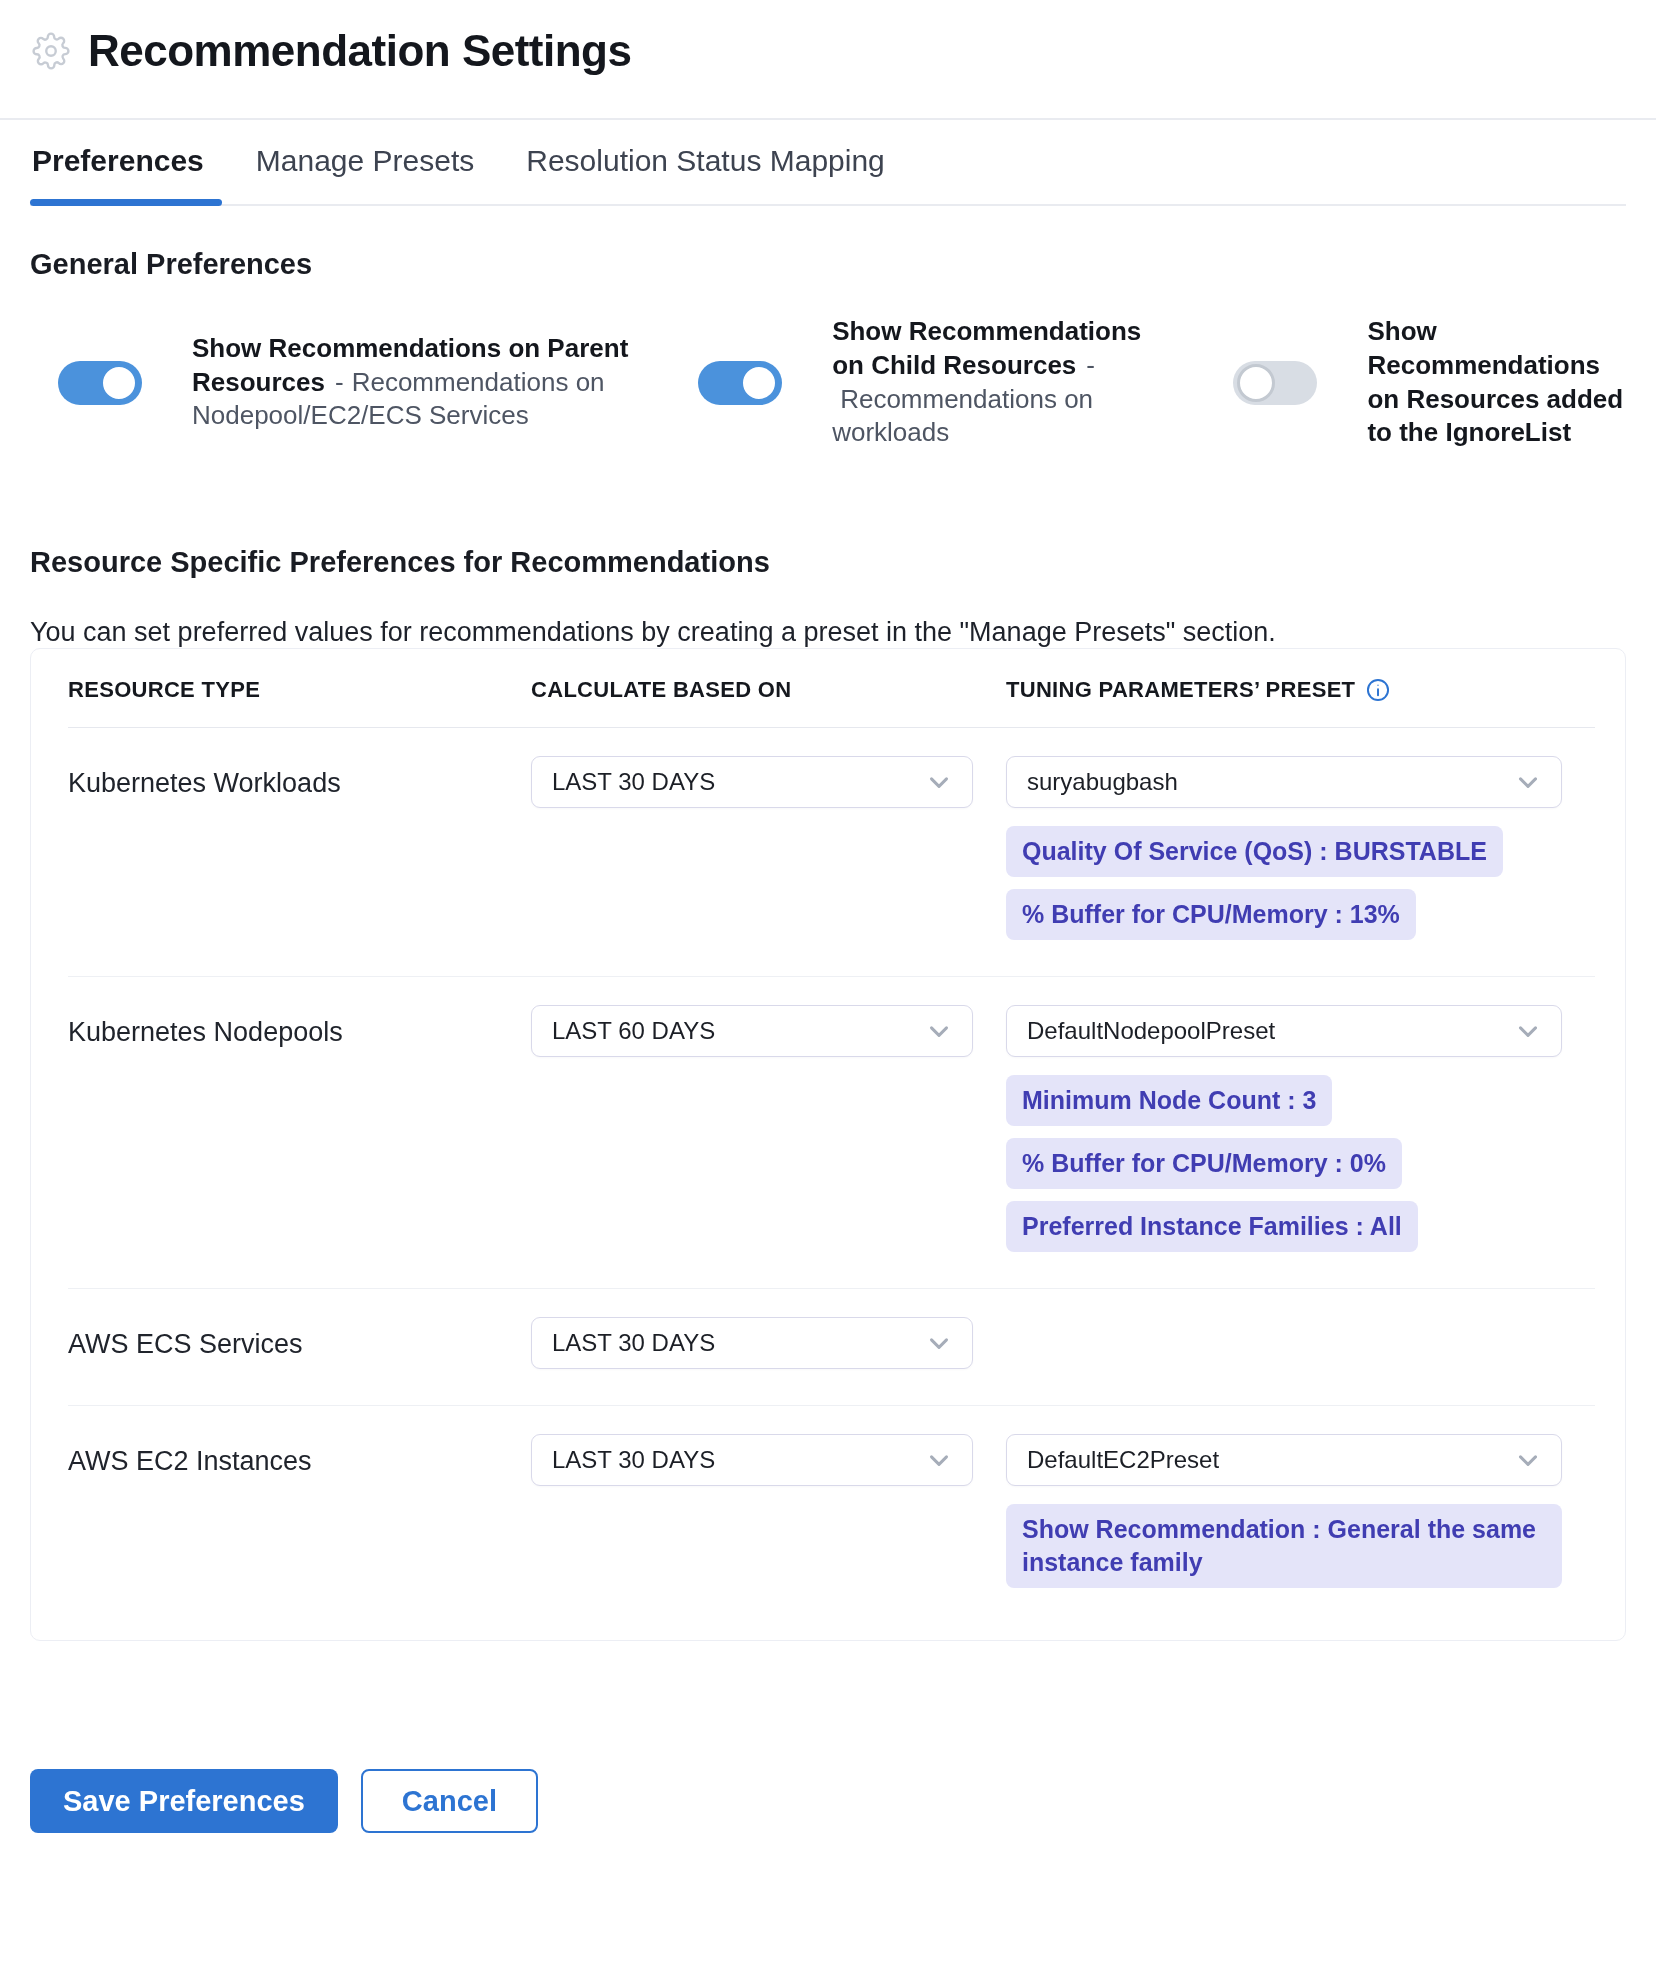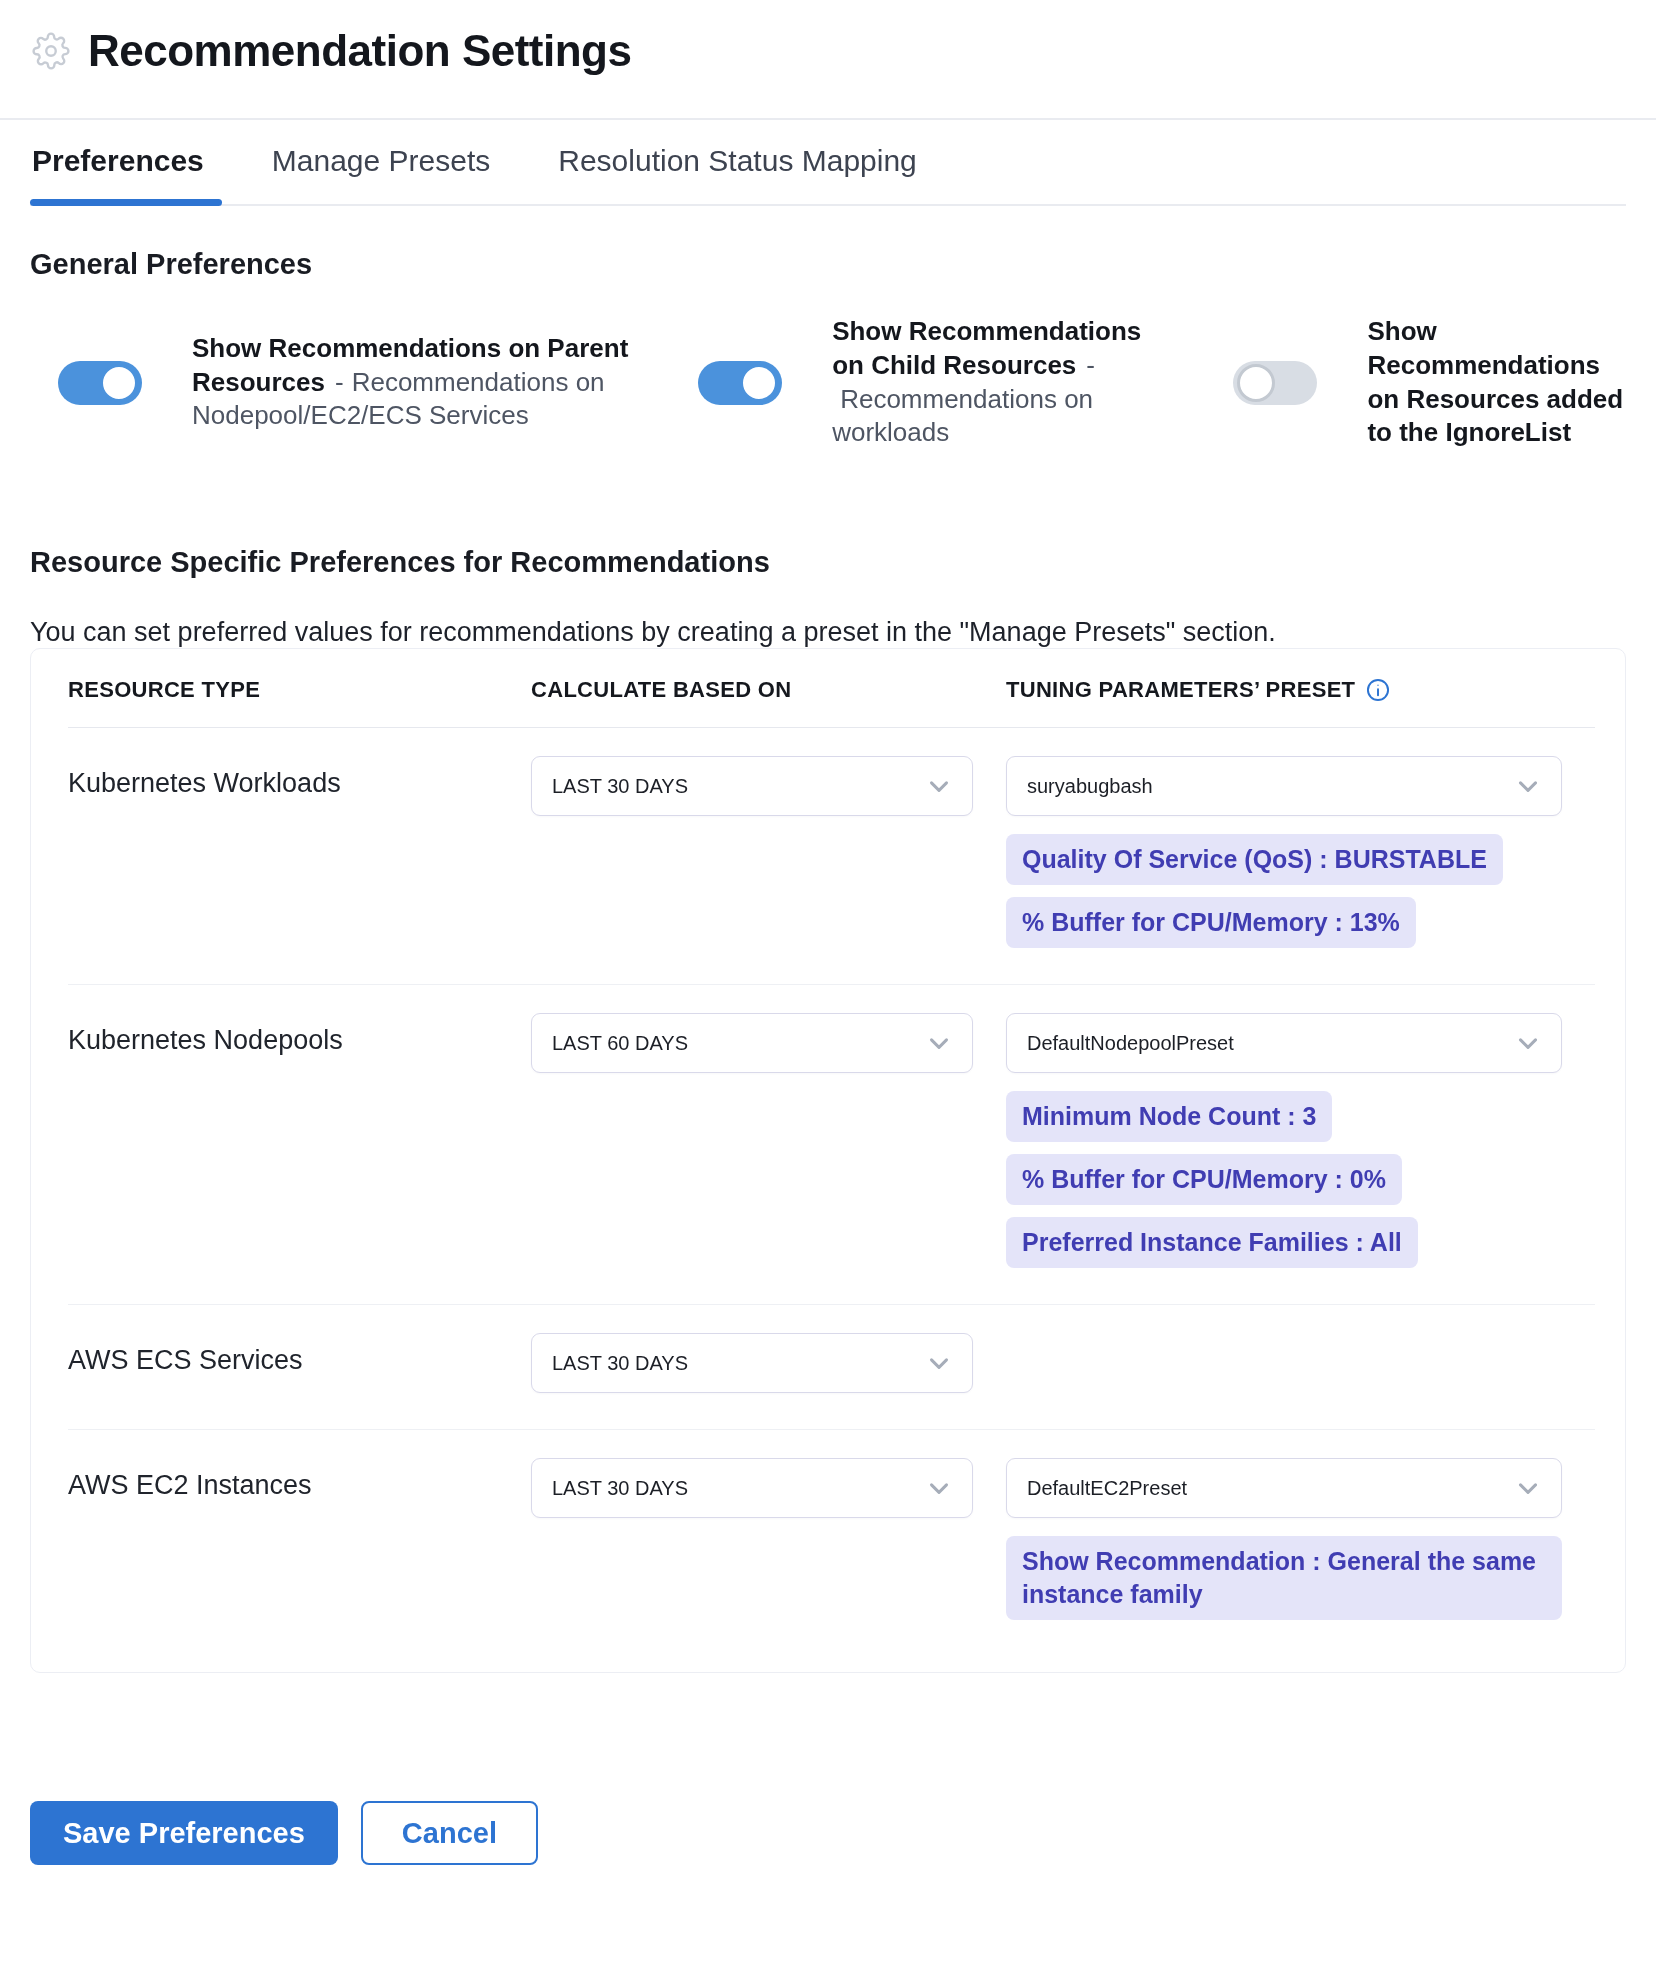--- a/index.html
+++ b/index.html
@@ -23,21 +23,21 @@
   }
   .container{padding:26px 30px 34px 30px;}
 
   
   .page-header{display:flex;align-items:center;gap:18px;padding-left:2px;}
   .gear{width:38px;height:38px;flex:0 0 auto;}
   .page-title{font-size:44px;font-weight:bold;letter-spacing:-0.5px;color:#14171d;}
   .header-divider{height:2px;background:var(--border-light);margin-top:42px;margin-left:-30px;margin-right:-30px;}
 
   
-  .tabs{display:flex;gap:64px;border-bottom:2px solid var(--border-light);padding:0 0 0 0;}
+  .tabs{display:flex;gap:48px;border-bottom:2px solid var(--border-light);padding:0 0 0 0;}
   .tab{
     position:relative;font-size:30px;color:var(--text-slate);
     padding:24px 2px 26px 2px;cursor:pointer;
   }
   .tab.active{font-weight:bold;color:#181b22;}
   .tab.active::after{
     content:"";position:absolute;left:0;right:-16px;bottom:-2px;height:7px;
     background:var(--accent);border-radius:4px;
   }
 
@@ -69,23 +69,23 @@
     padding:0 30px 16px 37px;background:#fff;
   }
   .grid-row{display:grid;grid-template-columns:430px 442px 556px;column-gap:33px;}
   .thead{padding:28px 0 24px 0;border-bottom:1px solid #e6e8ee;}
   .th{font-size:22px;font-weight:bold;color:#15181e;letter-spacing:.3px;display:flex;align-items:center;gap:10px;}
   .info-icon-svg{width:26px;height:26px;flex:0 0 auto;cursor:pointer;}
   .trow{padding:28px 0 36px 0;border-bottom:1px solid #eef0f4;}
   .trow:last-child{border-bottom:none;}
   .cell-resource{font-size:27px;color:#20242c;padding-top:12px;}
   .select{
-    height:60px;border:1px solid #d9d9ea;border-radius:9px;background:#fff;
+    height:52px;border:1px solid #d9d9ea;border-radius:9px;background:#fff;
     display:flex;align-items:center;justify-content:space-between;
-    padding:0 18px 0 20px;font-size:20px;color:#1c1f26;cursor:pointer;
+    padding:0 18px 0 20px;font-size:24px;color:#1c1f26;cursor:pointer;
     box-shadow:0 1px 2px rgba(30,34,60,.03);
   }
   .chev{width:30px;height:30px;flex:0 0 auto;}
   .badges{margin-top:18px;display:flex;flex-direction:column;align-items:flex-start;gap:12px;}
   .badge{
     background:var(--badge-bg);color:var(--badge-text);
     font-size:25px;font-weight:bold;line-height:1.32;
     padding:9px 16px;border-radius:8px;max-width:100%;
   }
 

